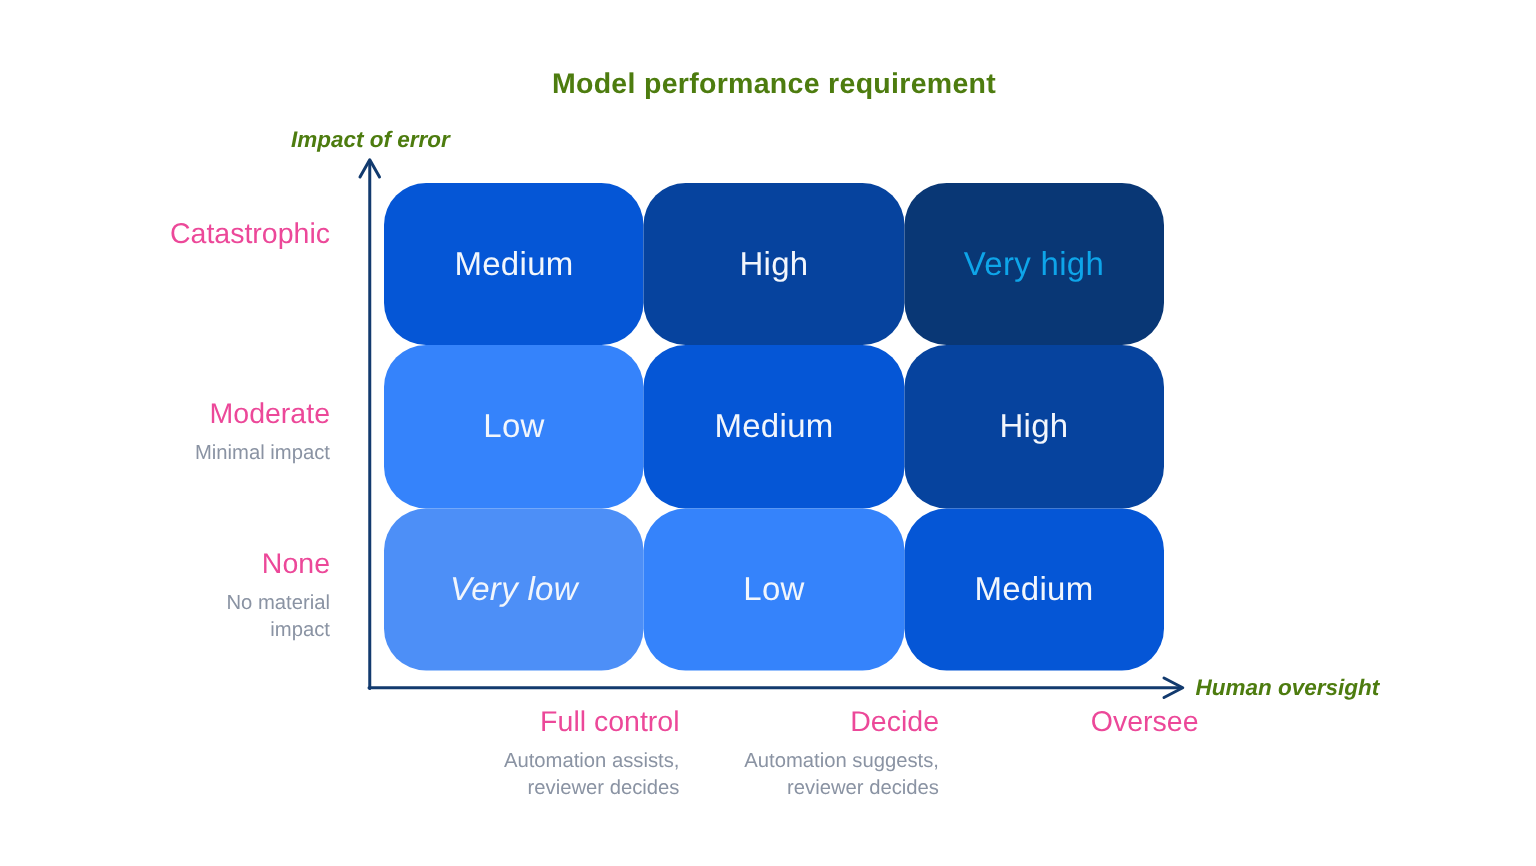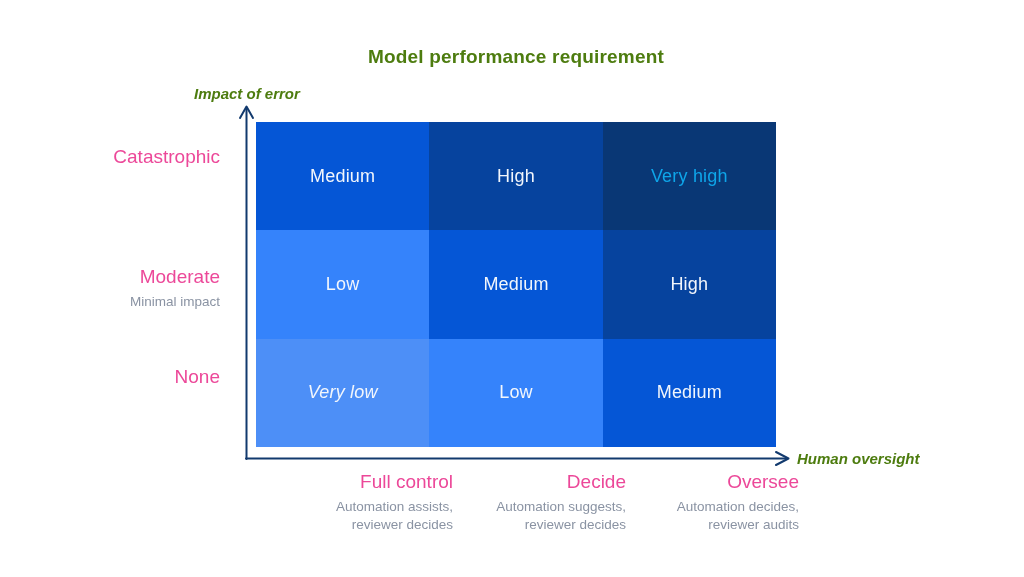--- a/index.html
+++ b/index.html
@@ -18,21 +18,21 @@
   }
   .y-axis-label { left:194px; top:85px; }
   .x-axis-label { left:797px; top:450px; }
   svg.axes { position:absolute; left:0; top:0; pointer-events:none; }
   .grid {
     position:absolute; left:256px; top:122px; width:520px; height:325px;
     display:grid; grid-template-columns:repeat(3,1fr); grid-template-rows:repeat(3,1fr);
   }
   .cell {
     display:flex; align-items:center; justify-content:center;
-    color:#f2f6fc; font-size:18px; letter-spacing:.2px;
+    color:#f2f6fc; font-size:22px; letter-spacing:.2px;border-radius:28px;
   }
   .row-label { position:absolute; right:804px; width:200px; text-align:right; }
   .col-label { position:absolute; top:471px; width:220px; text-align:right; }
   .cat-title { font-size:19px; color:#ec4899; margin-bottom:5px; }
   .cat-desc {
     font-size:13.5px; color:#8a93a3; line-height:1.3; white-space:pre-line;
   }
 </style>
 </head>
 <body>
@@ -69,33 +69,33 @@
   <div id="rowLabels">
       <div class="row-label" style="top: 146px;">
         <div class="cat-title">Catastrophic</div>
       </div>
       <div class="row-label" style="top: 266px;">
         <div class="cat-title">Moderate</div>
         <div class="cat-desc">Minimal impact</div>
       </div>
       <div class="row-label" style="top: 366px;">
         <div class="cat-title">None</div>
+        <div class="cat-desc">No material
+impact</div>
       </div>
     </div>
   <div id="colLabels">
       <div class="col-label" style="left: 233px;">
         <div class="cat-title">Full control</div>
         <div class="cat-desc">Automation assists,
 reviewer decides</div>
       </div>
       <div class="col-label" style="left: 406px;">
         <div class="cat-title">Decide</div>
         <div class="cat-desc">Automation suggests,
 reviewer decides</div>
       </div>
       <div class="col-label" style="left: 579px;">
         <div class="cat-title">Oversee</div>
-        <div class="cat-desc">Automation decides,
-reviewer audits</div>
       </div>
     </div>
 
 </div>
 
 </body></html>

